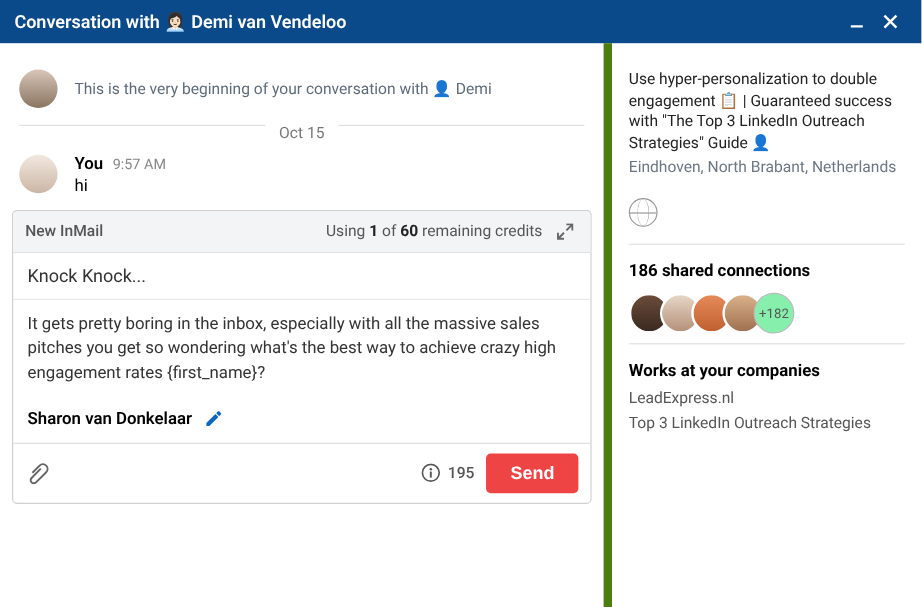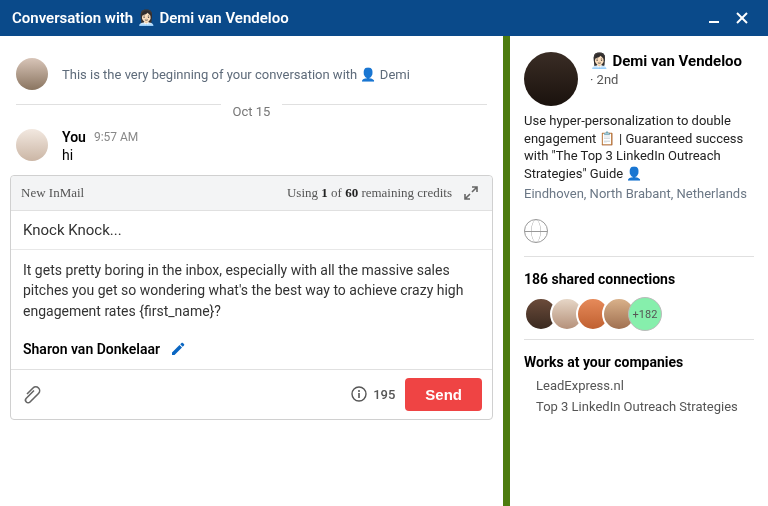--- a/index.html
+++ b/index.html
@@ -16,21 +16,21 @@
   .convo-begin { color: #5e6b7a; font-size: 13px; }
   .date-sep { display: flex; align-items: flex-start; gap: 12px; padding: 6px 16px 10px 16px; color: #777; font-size: 13px; }
   .date-sep::before, .date-sep::after { content:""; flex:1; height:1px; background:#e0e0e0; }
   .msg { padding: 0 16px 8px 16px; display:flex; gap:14px; }
   .msg .meta { display:flex; align-items:center; gap:8px; }
   .msg .who { font-weight:600; font-size:14px; }
   .msg .time { color:#888; font-size:12px; }
   .msg .text { margin-top:2px; font-size:14px; }
 
   .composer { margin: 4px 10px 10px 10px; border:1px solid #d0d0d0; border-radius:4px; display:flex; flex-direction:column; background:#fff; }
-  .composer-hdr { display:flex; align-items:center; background:#f3f4f5; border-bottom:1px solid #e0e0e0; padding:6px 10px; font-size:13px; color:#555; border-radius:4px 4px 0 0;font-family:Liberation Serif, serif;}
+  .composer-hdr { display:flex; align-items:center; background:#f3f4f5; border-bottom:1px solid #e0e0e0; padding:6px 10px; font-size:13px; color:#555; border-radius:4px 4px 0 0;}
   .composer-hdr .label { flex:0 0 auto; font-weight:500; }
   .composer-hdr .credits { flex:1; text-align:right; color:#555;}
   .composer-hdr .credits b { color:#222; }
   .composer-hdr .expand { width:22px; height:22px; display:flex; align-items:center; justify-content:center; margin-left:8px; cursor:pointer; color:#555;}
   .composer .subject { padding:10px 12px; font-size:15px; color:#333; border-bottom:1px solid #e8e8e8;}
   .composer .body-text { padding:10px 12px 14px 12px; font-size:14px; color:#333; line-height:1.45; min-height:80px;}
   .composer .from { padding:6px 12px 12px 12px; display:flex; align-items:center; gap:10px; font-weight:600; font-size:14px;}
   .composer .from .edit { color:#0a66c2; cursor:pointer; }
   .composer-ftr { display:flex; align-items:center; border-top:1px solid #e0e0e0; padding:8px 10px; gap:10px;}
   .composer-ftr .attach { color:#666; cursor:pointer; }
@@ -47,21 +47,21 @@
   .globe { width:24px; height:24px; border:1.5px solid #999; border-radius:50%; position:relative; display:inline-block;}
   .globe::before { content:""; position:absolute; inset:0; border-left:1.5px solid #999; border-right:1.5px solid #999; border-radius:50%; transform:scaleX(0.45);}
   .globe::after { content:""; position:absolute; left:0; right:0; top:50%; height:0; border-top:1.5px solid #999;}
   .sep { height:1px; background:#e0e0e0; margin:8px 0 14px 0; }
   .shared-title { font-weight:700; font-size:14px; margin-bottom:10px;}
   .shared-row { display:flex; align-items:center; gap:-6px;}
   .shared-row .mini { width:34px; height:34px; border-radius:50%; border:2px solid #fff; background:#c9b9a6; display:inline-block;}
   .shared-row .mini + .mini { margin-left:-8px; }
   .shared-row .more { width:34px; height:34px; border-radius:50%; border:1px solid #bbb; color:#555; font-size:11px; display:flex; align-items:center; justify-content:center; background:#86efac;}
   .works-title { font-weight:700; font-size:14px; margin:4px 0 8px 0;}
-  .company { font-size:13px; color:#555; margin-bottom:6px;margin-left:12px;}
+  .company { font-size:13px; color:#555; margin-bottom:6px;}
   svg { display:block; }
   .mini.c1{background:linear-gradient(#6b4b3a,#3a2a20);}
   .mini.c2{background:linear-gradient(#e6d6c6,#b5917a);}
   .mini.c3{background:linear-gradient(#e68a5a,#c06030);}
   .mini.c4{background:linear-gradient(#d9b18a,#a07050);}
 </style>
 </head>
 <body>
 
 <div class="header">
@@ -136,27 +136,20 @@
               <rect x="7.2" y="7" width="1.6" height="5" fill="#555"></rect>
             </svg>
           <span>195</span>
         </span>
         <button class="send">Send</button>
       </div>
     </div>
   </div>
 
   <div class="right">
-    <div class="profile">
-      <span class="avatar big" style="background:linear-gradient(#3a2d25,#1a120d);"></span>
-      <div style="flex:1;">
-        <div class="pname">👩🏻‍💼 Demi van Vendeloo</div>
-        <div class="degree">· 2nd</div>
-      </div>
-    </div>
     <div class="headline">Use hyper-personalization to double engagement 📋 | Guaranteed success with "The Top 3 LinkedIn Outreach Strategies" Guide 👤</div>
     <div class="location">Eindhoven, North Brabant, Netherlands</div>
     <div class="globe-row">
       <span class="globe"></span>
     </div>
     <div class="sep"></div>
     <div class="shared-title">186 shared connections</div>
     <div class="shared-row">
       <span class="mini c1"></span>
       <span class="mini c2"></span>

